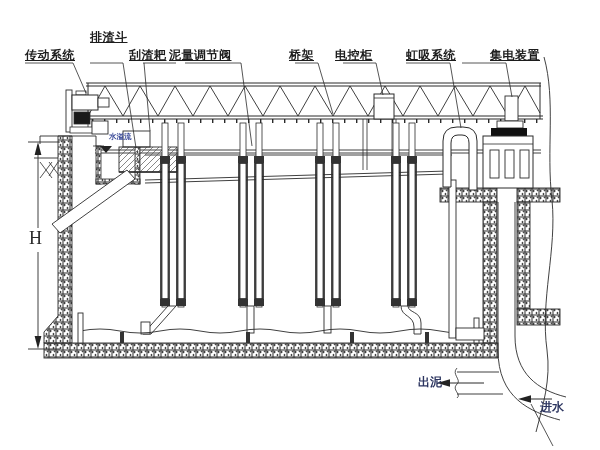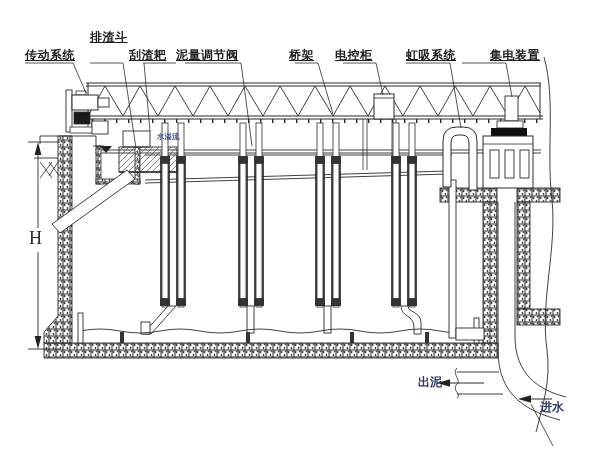--- a/index.html
+++ b/index.html
@@ -2,21 +2,21 @@
 <html><head>
 <meta charset="utf-8">
 <style>
   html,body{margin:0;padding:0;background:#fff;}
   .stage{position:relative;width:600px;height:450px;background:#ffffff;overflow:hidden;
          font-family:"Liberation Sans",sans-serif;}
   .stage svg{position:absolute;left:0;top:0;}
   .lbl{position:absolute;font:600 12px/1.1 "Liberation Sans",sans-serif;color:#1d1d1d;
        letter-spacing:.5px;white-space:nowrap;text-decoration:underline;}
   .lbl-small{position:absolute;font:600 7.5px/1 "Liberation Sans",sans-serif;color:#3a4a99;
-       white-space:nowrap;margin-left:48px;}
+       white-space:nowrap;}
   .lbl-flow{position:absolute;font:600 12px/1 "Liberation Sans",sans-serif;color:#2c3560;
        white-space:nowrap;}
   .lbl-dim{position:absolute;font:400 18px/1 "Liberation Serif",serif;color:#2a2a2a;}
 </style>
 </head>
 <body>
 
 <div class="stage">
 
 <svg width="600" height="450" viewBox="0 0 600 450" fill="none" stroke="#2b2b2b" stroke-width="1">
@@ -226,21 +226,21 @@
     <path d="M406,63 H450 L461,128"></path>
     <path d="M462,63 H506 L512,97"></path>
   </g>
 
   <path d="M544,57 C556,100 546,150 552,200 C557,250 540,300 547,350 C551,380 543,405 536,432" stroke-width="0.9"></path>
 </svg>
 
 <div class="lbl" style="left:25px;top:49px">传动系统</div>
 <div class="lbl" style="left:90px;top:31px">排渣斗</div>
 <div class="lbl" style="left:129px;top:49px">刮渣耙</div>
-<div class="lbl" style="left:176px;top:49px">泥量调节阀</div>
+<div class="lbl" style="left:169px;top:49px">泥量调节阀</div>
 <div class="lbl" style="left:289px;top:49px">桥架</div>
 <div class="lbl" style="left:335px;top:49px">电控柜</div>
 <div class="lbl" style="left:406px;top:49px">虹吸系统</div>
 <div class="lbl" style="left:490px;top:49px">集电装置</div>
 
 <div class="lbl-small" style="left:109px;top:133px">水溢流</div>
 <div class="lbl-dim" style="left:29px;top:229px">H</div>
 <div class="lbl-flow" style="left:418px;top:376px">出泥</div>
 <div class="lbl-flow" style="left:540px;top:401px">进水</div>
 

